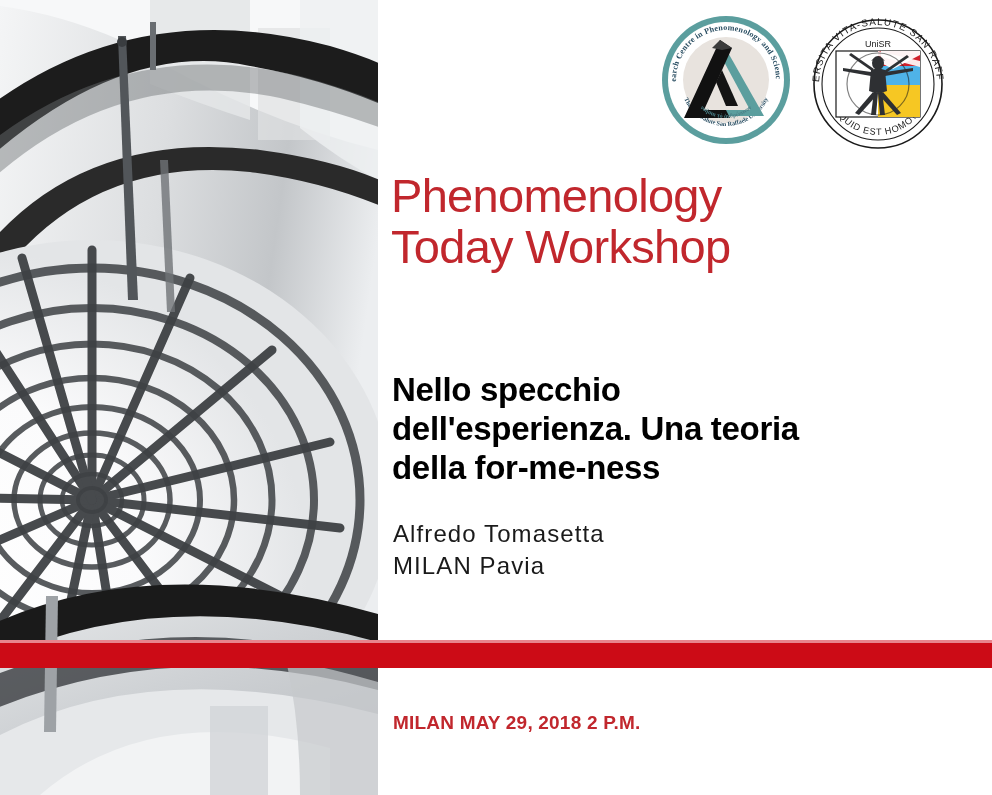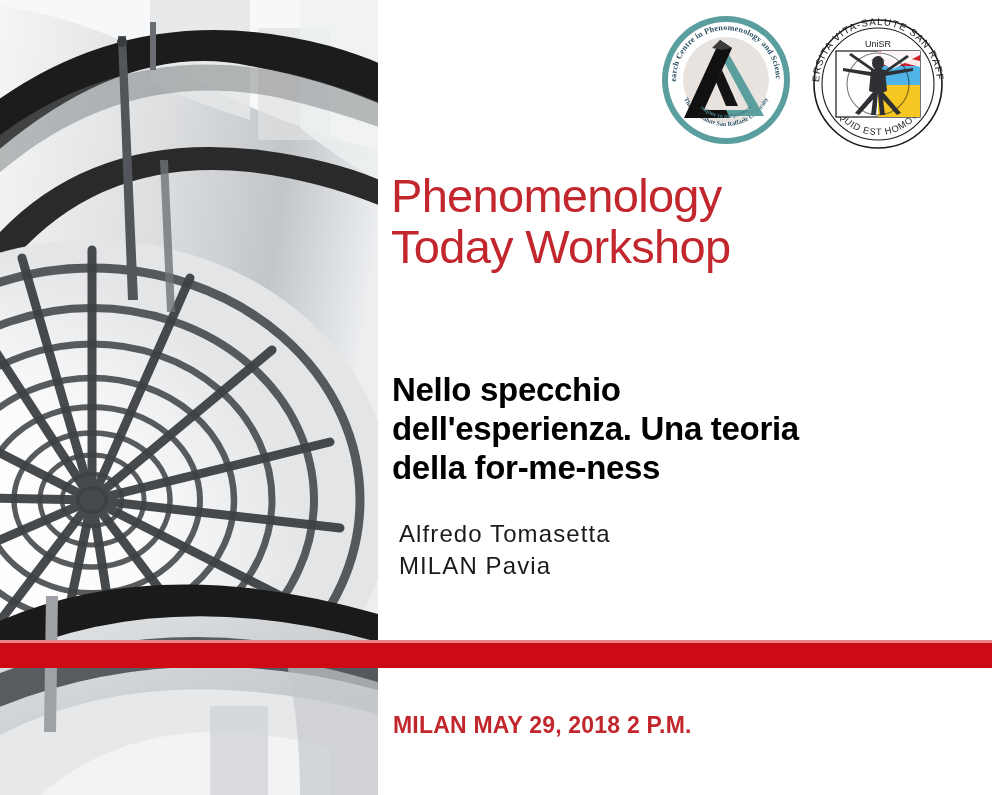--- a/index.html
+++ b/index.html
@@ -78,39 +78,39 @@
     position: absolute;
     left: 393px;
     top: 518px;
     width: 450px;
     color: #1a1a1a;
     font-size: 24px;
     line-height: 1.33;
     font-weight: 400;
     letter-spacing: 1.1px;
   }
-  #speaker div { white-space: nowrap; margin-left: 6px; }
+  #speaker div { white-space: nowrap; }
 
   
   #red-bar {
     position: absolute;
     left: 0;
     top: 640px;
     width: 992px;
     height: 25px;
     background: #CC0B16;
     border-top: 3px solid #e8848c;
   }
 
   #event-info {
     position: absolute;
     left: 393px;
     top: 712px;
     color: #C1272D;
-    font-size: 23px;
+    font-size: 19px;
     font-weight: bold;
     letter-spacing: 0.2px;
     white-space: nowrap;
   }
 
   
   #photo-panel svg { display: block; width: 378px; height: 795px; }
 </style>
 </head>
 <body>

